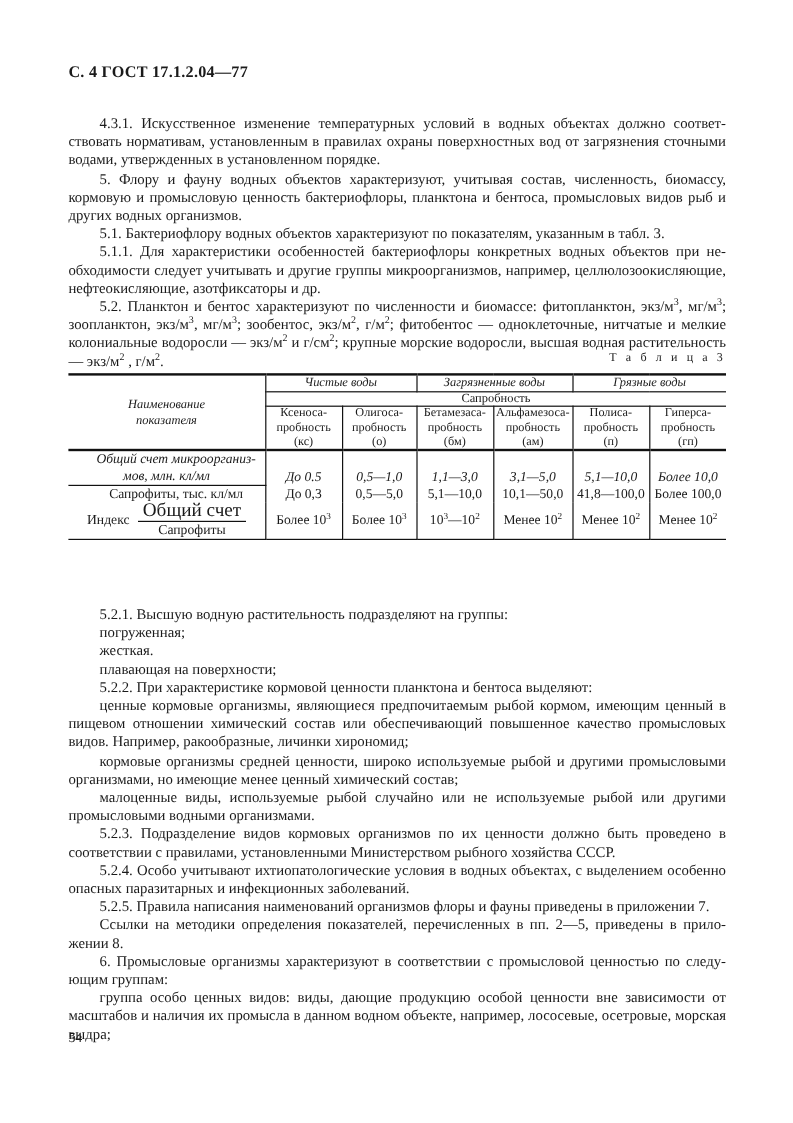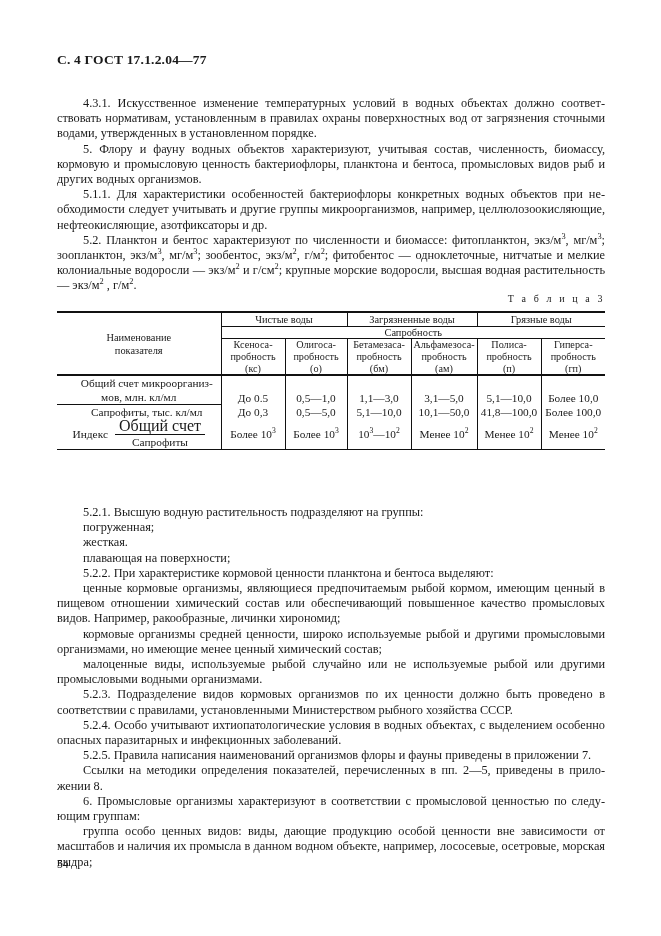--- a/index.html
+++ b/index.html
@@ -78,20 +78,21 @@
     table-layout: fixed;
   }
   table.gost td {
     border: 1px solid #111;
     padding: 0;
     vertical-align: middle;
     text-align: center;
   }
   .t-top-rule {
     border-top: 2.2px solid #111 !important;
+    font-style: italic;
   }
   .t-bot-rule {
     border-bottom: 1.6px solid #111 !important;
   }
   .no-l { border-left: none !important; }
   .no-r { border-right: none !important; }
   .no-t { border-top: none !important; }
   .no-b { border-bottom: none !important; }
   .hdr-name {
     font-size: 10.4px;
@@ -173,20 +174,21 @@
 </head>
 <body>
 
 <div class="page">
 
   <div class="header">С. 4 ГОСТ 17.1.2.04—77</div>
 
   <div class="content">
     <p class="para">4.3.1. Искусственное изменение температурных условий в водных объектах должно соответ­ствовать нормативам, установленным в правилах охраны поверхностных вод от загрязнения сточны­ми водами, утвержденных в установленном порядке.</p>
     <p class="para">5. Флору и фауну водных объектов характеризуют, учитывая состав, численность, биомассу, кормовую и промысловую ценность бактериофлоры, планктона и бентоса, промысловых видов рыб и других водных организмов.</p>
+    <p class="para">5.1. Бактериофлору водных объектов характеризуют по показателям, указанным в табл. 3.</p>
     <p class="para">5.1.1. Для характеристики особенностей бактериофлоры конкретных водных объектов при не­обходимости следует учитывать и другие группы микроорганизмов, например, целлюлозоокисляю­щие, нефтеокисляющие, азотфиксаторы и др.</p>
     <p class="para">
       <span>5.2. Планктон и бентос характеризуют по численности и биомассе: фитопланктон, экз/м<sup>3</sup>, мг/м<sup>3</sup>; зоопланктон, экз/м<sup>3</sup>, мг/м<sup>3</sup>; зообентос, экз/м<sup>2</sup>, г/м<sup>2</sup>; фитобентос — одноклеточные, нитча­тые и мелкие колониальные водоросли — экз/м<sup>2</sup> и г/см<sup>2</sup>; крупные морские водоросли, высшая водная растительность — экз/м<sup>2</sup> , г/м<sup>2</sup>.</span>
     </p>
   </div>
 
   <div class="tbl-caption">Т а б л и ц а  3</div>
 
   <div class="tbl-wrap">
     <table class="gost">

